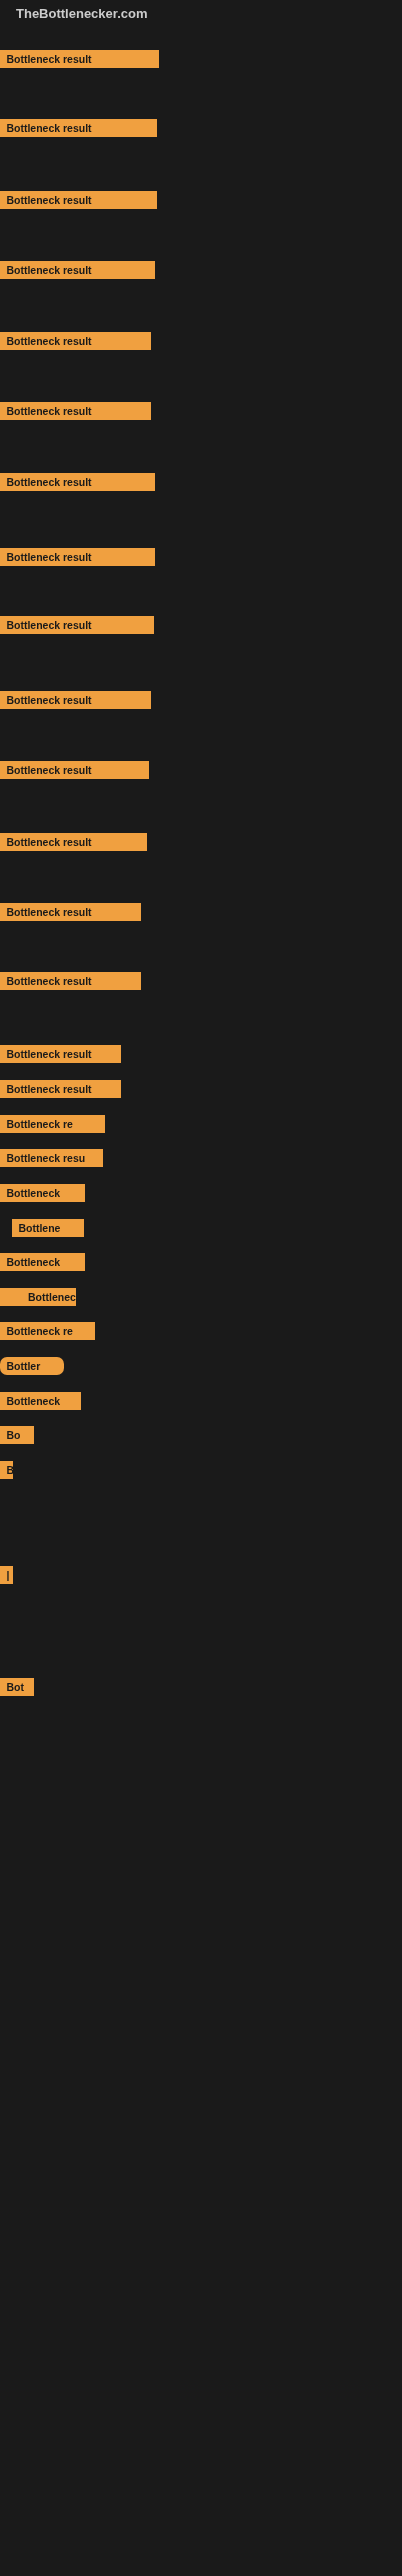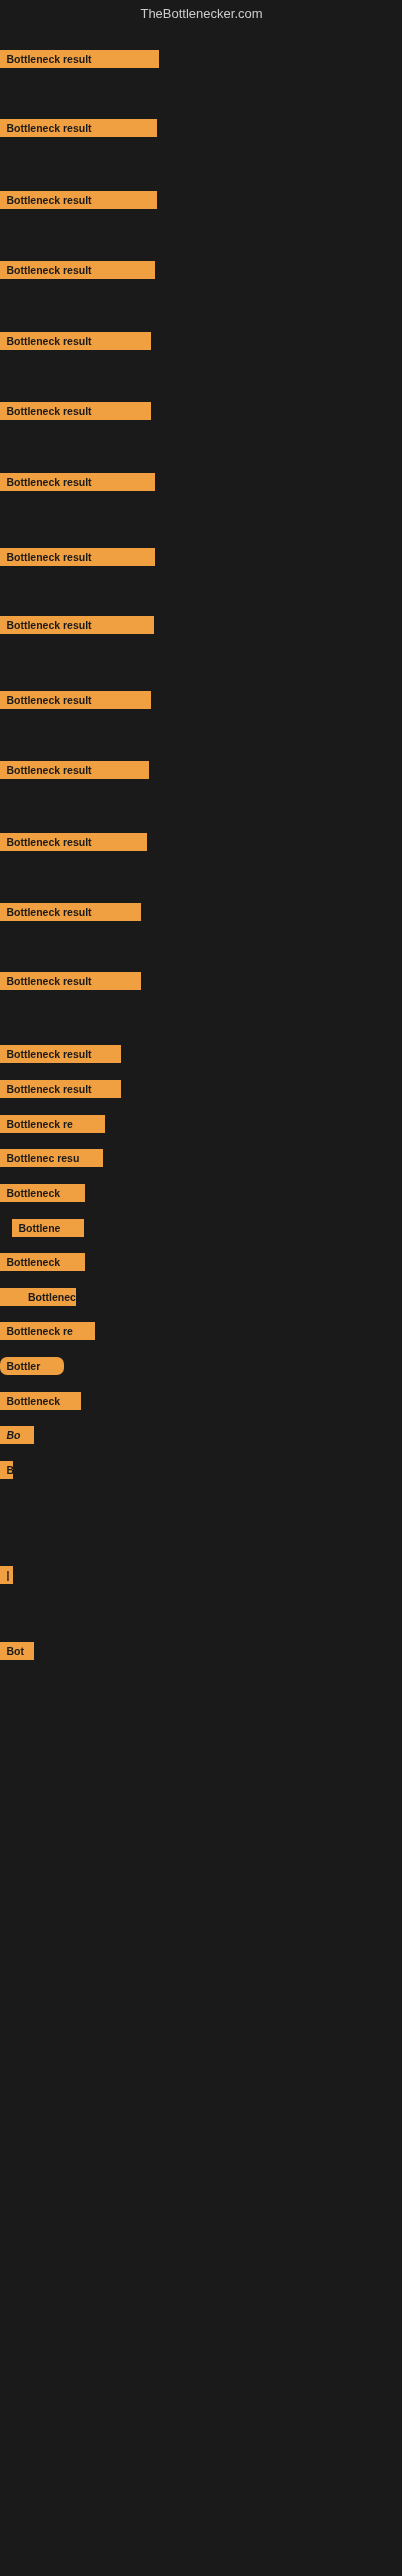--- a/index.html
+++ b/index.html
@@ -10,25 +10,26 @@
 
     body {
       width: 403px;
       min-height: 2576px;
       background-color: #1a1a1a;
       font-family: Arial, sans-serif;
       position: relative;
     }
 
     .site-title {
-      text-align: center;
+      text-align: left;
       color: #cccccc;
       font-size: 13px;
       padding: 6.4px 0;
-      font-weight: normal;
+      font-weight: bold;
+      margin-left: 16px;
     }
 
     .bottleneck-item {
       position: absolute;
       left: 0;
     }
 
     .bottleneck-label {
       background-color: #f0a040;
       color: #1a1a1a;
@@ -56,26 +57,26 @@
     <div class="bottleneck-item" style="top: 520px; left: 0px;"><span class="bottleneck-label" style="max-width: 155px; width: 155px;">Bottleneck result</span></div>
     <div class="bottleneck-item" style="top: 588px; left: 0px;"><span class="bottleneck-label" style="max-width: 154px; width: 154px;">Bottleneck result</span></div>
     <div class="bottleneck-item" style="top: 663px; left: 0px;"><span class="bottleneck-label" style="max-width: 151px; width: 151px;">Bottleneck result</span></div>
     <div class="bottleneck-item" style="top: 733px; left: 0px;"><span class="bottleneck-label" style="max-width: 149px; width: 149px;">Bottleneck result</span></div>
     <div class="bottleneck-item" style="top: 805px; left: 0px;"><span class="bottleneck-label" style="max-width: 147px; width: 147px;">Bottleneck result</span></div>
     <div class="bottleneck-item" style="top: 875px; left: 0px;"><span class="bottleneck-label" style="max-width: 141px; width: 141px;">Bottleneck result</span></div>
     <div class="bottleneck-item" style="top: 944px; left: 0px;"><span class="bottleneck-label" style="max-width: 141px; width: 141px;">Bottleneck result</span></div>
     <div class="bottleneck-item" style="top: 1017px; left: 0px;"><span class="bottleneck-label" style="max-width: 121px; width: 121px;">Bottleneck result</span></div>
     <div class="bottleneck-item" style="top: 1052px; left: 0px;"><span class="bottleneck-label" style="max-width: 121px; width: 121px;">Bottleneck result</span></div>
     <div class="bottleneck-item" style="top: 1087px; left: 0px;"><span class="bottleneck-label" style="max-width: 105px; width: 105px;">Bottleneck re</span></div>
-    <div class="bottleneck-item" style="top: 1121px; left: 0px;"><span class="bottleneck-label" style="max-width: 103px; width: 103px;">Bottlenec resu</span></div>
+    <div class="bottleneck-item" style="top: 1121px; left: 0px;"><span class="bottleneck-label" style="max-width: 103px; width: 103px;">Bottleneck resu</span></div>
     <div class="bottleneck-item" style="top: 1156px; left: 0px;"><span class="bottleneck-label" style="max-width: 85px; width: 85px;">Bottleneck</span></div>
     <div class="bottleneck-item" style="top: 1191px; left: 0px; padding-left: 12px;"><span class="bottleneck-label" style="max-width: 72px; width: 72px;">Bottlene</span></div>
     <div class="bottleneck-item" style="top: 1225px; left: 0px;"><span class="bottleneck-label" style="max-width: 85px; width: 85px;">Bottleneck</span></div>
     <div class="bottleneck-item" style="top: 1260px; left: 0px;"><span class="bottleneck-label" style="max-width: 76px; width: 76px; padding-left: 28px;">Bottlenec</span></div>
     <div class="bottleneck-item" style="top: 1294px; left: 0px;"><span class="bottleneck-label" style="max-width: 95px; width: 95px;">Bottleneck re</span></div>
     <div class="bottleneck-item" style="top: 1329px; left: 0px;"><span class="bottleneck-label" style="max-width: 64px; width: 64px; border-radius: 7px;">Bottler</span></div>
     <div class="bottleneck-item" style="top: 1364px; left: 0px;"><span class="bottleneck-label" style="max-width: 81px; width: 81px;">Bottleneck</span></div>
-    <div class="bottleneck-item" style="top: 1398px; left: 0px;"><span class="bottleneck-label" style="max-width: 34px; width: 34px; font-style: italic;">Bo</span></div>
+    <div class="bottleneck-item" style="top: 1398px; left: 0px;"><span class="bottleneck-label" style="max-width: 34px; width: 34px;">Bo</span></div>
     <div class="bottleneck-item" style="top: 1433px; left: 0px;"><span class="bottleneck-label" style="max-width: 11.3px; width: 11.3px;">B</span></div>
     <div class="bottleneck-item" style="top: 1538px; left: 0px;"><span class="bottleneck-label" style="max-width: 8px; width: 8px;">|</span></div>
-    <div class="bottleneck-item" style="top: 1614px; left: 0px;"><span class="bottleneck-label" style="max-width: 34px; width: 34px;">Bot</span></div>
+    <div class="bottleneck-item" style="top: 1650px; left: 0px;"><span class="bottleneck-label" style="max-width: 34px; width: 34px;">Bot</span></div>
   </div>
 
 
 </body></html>

